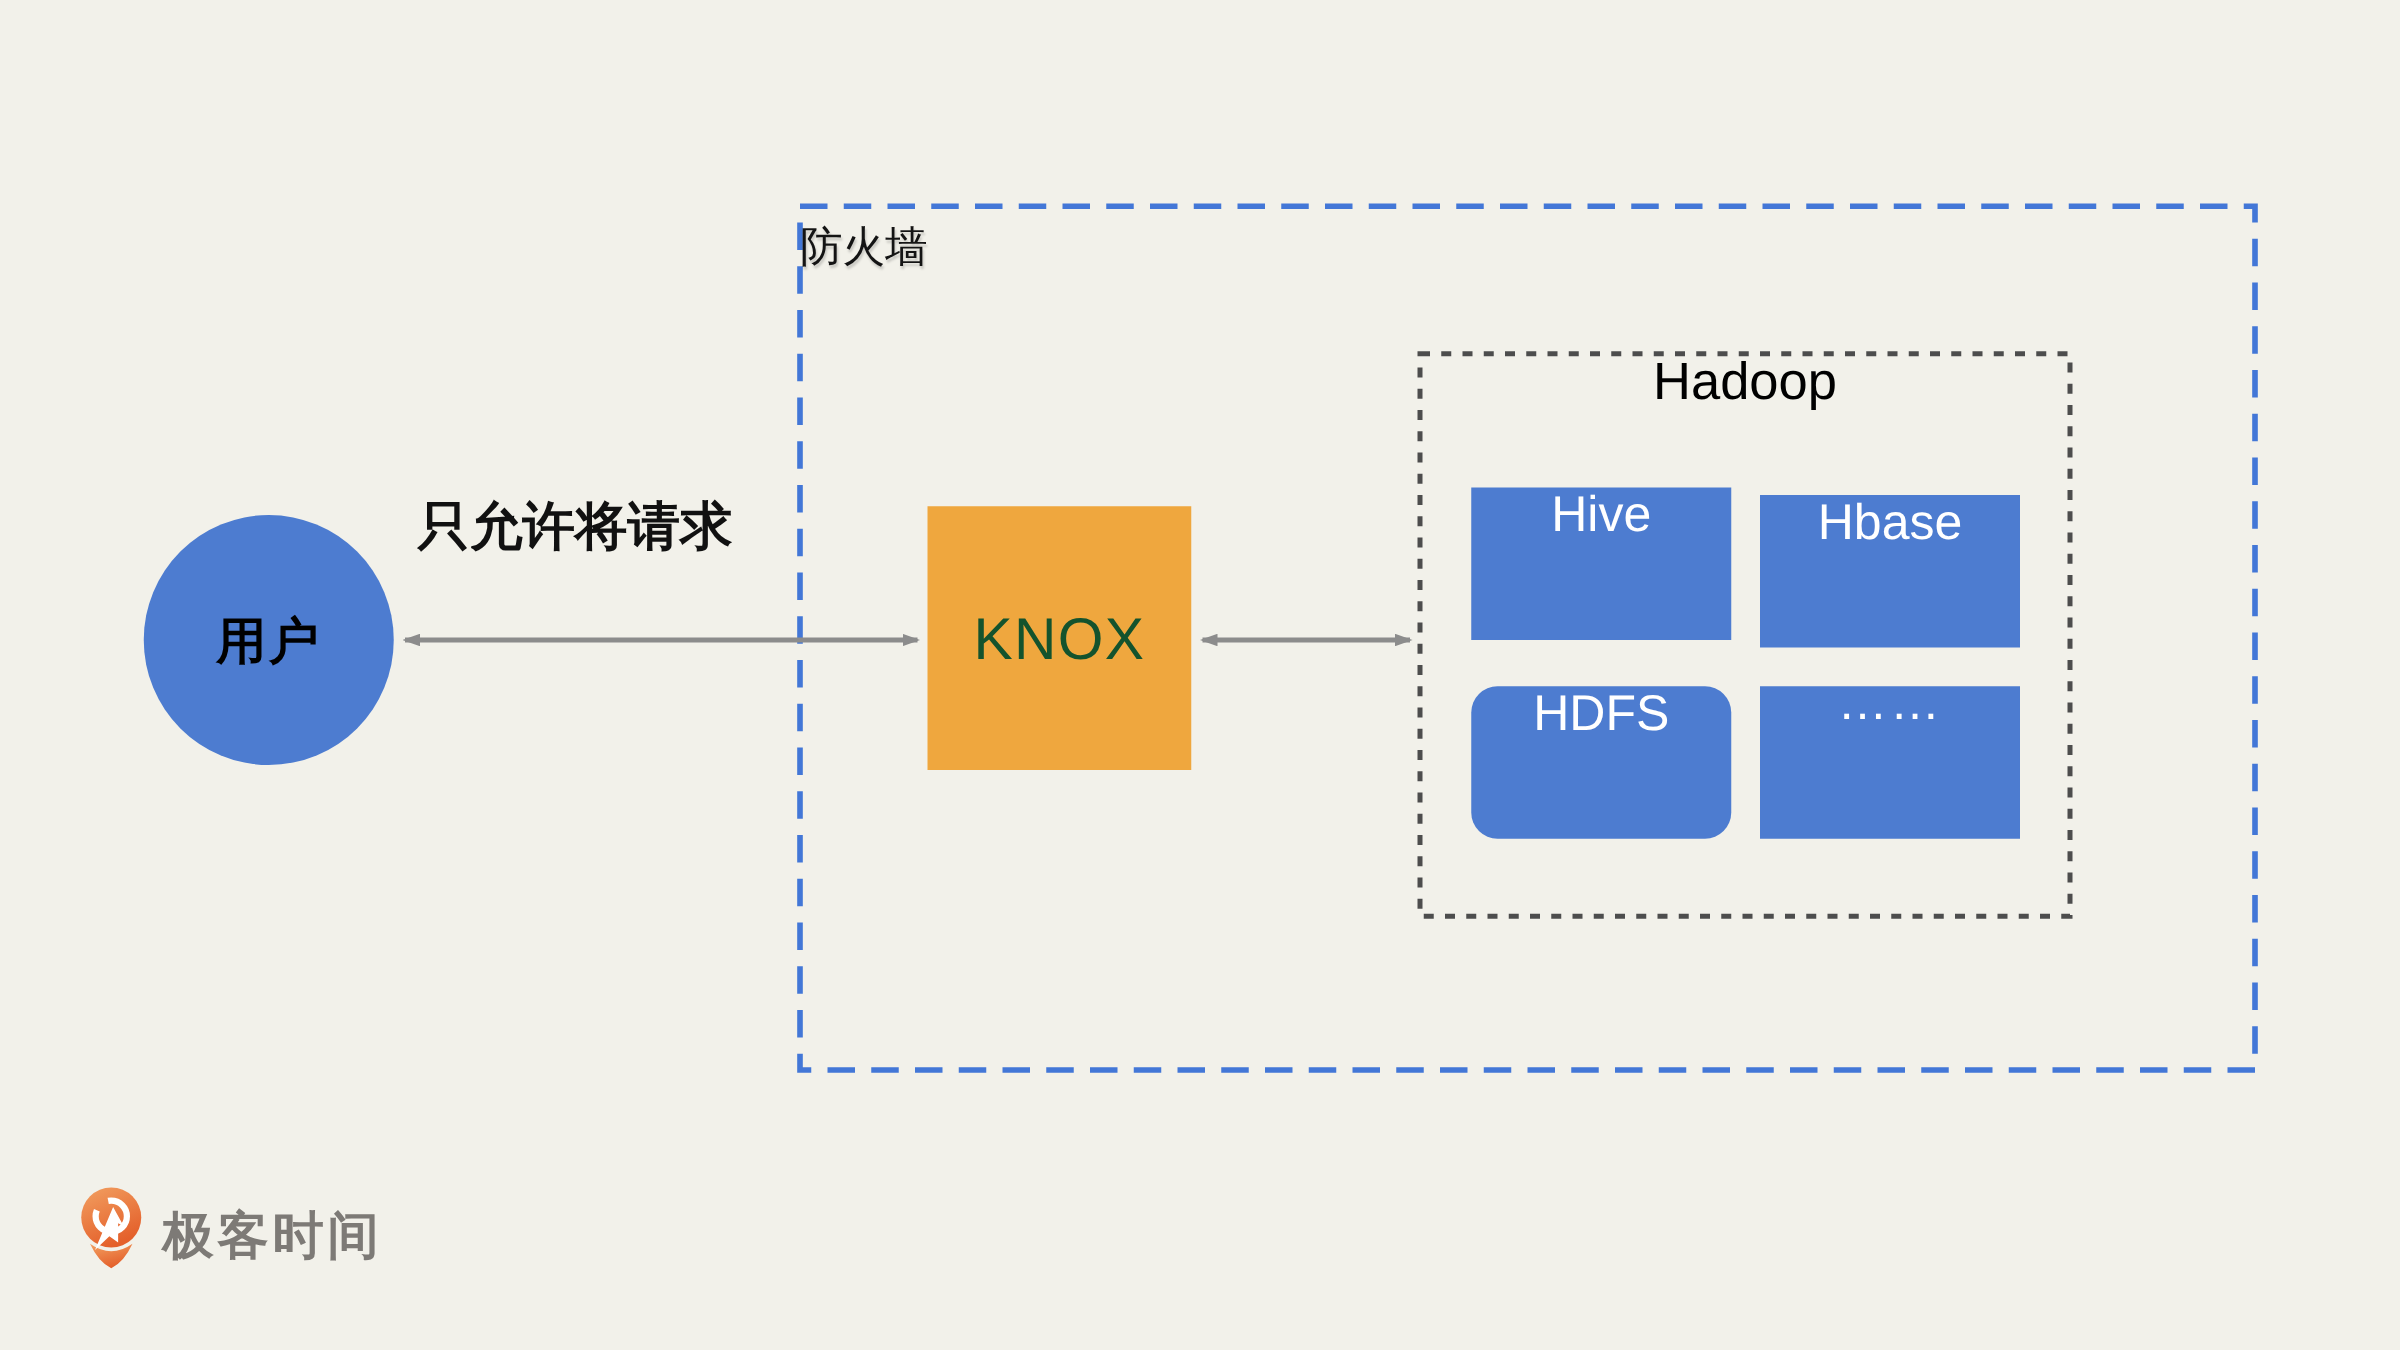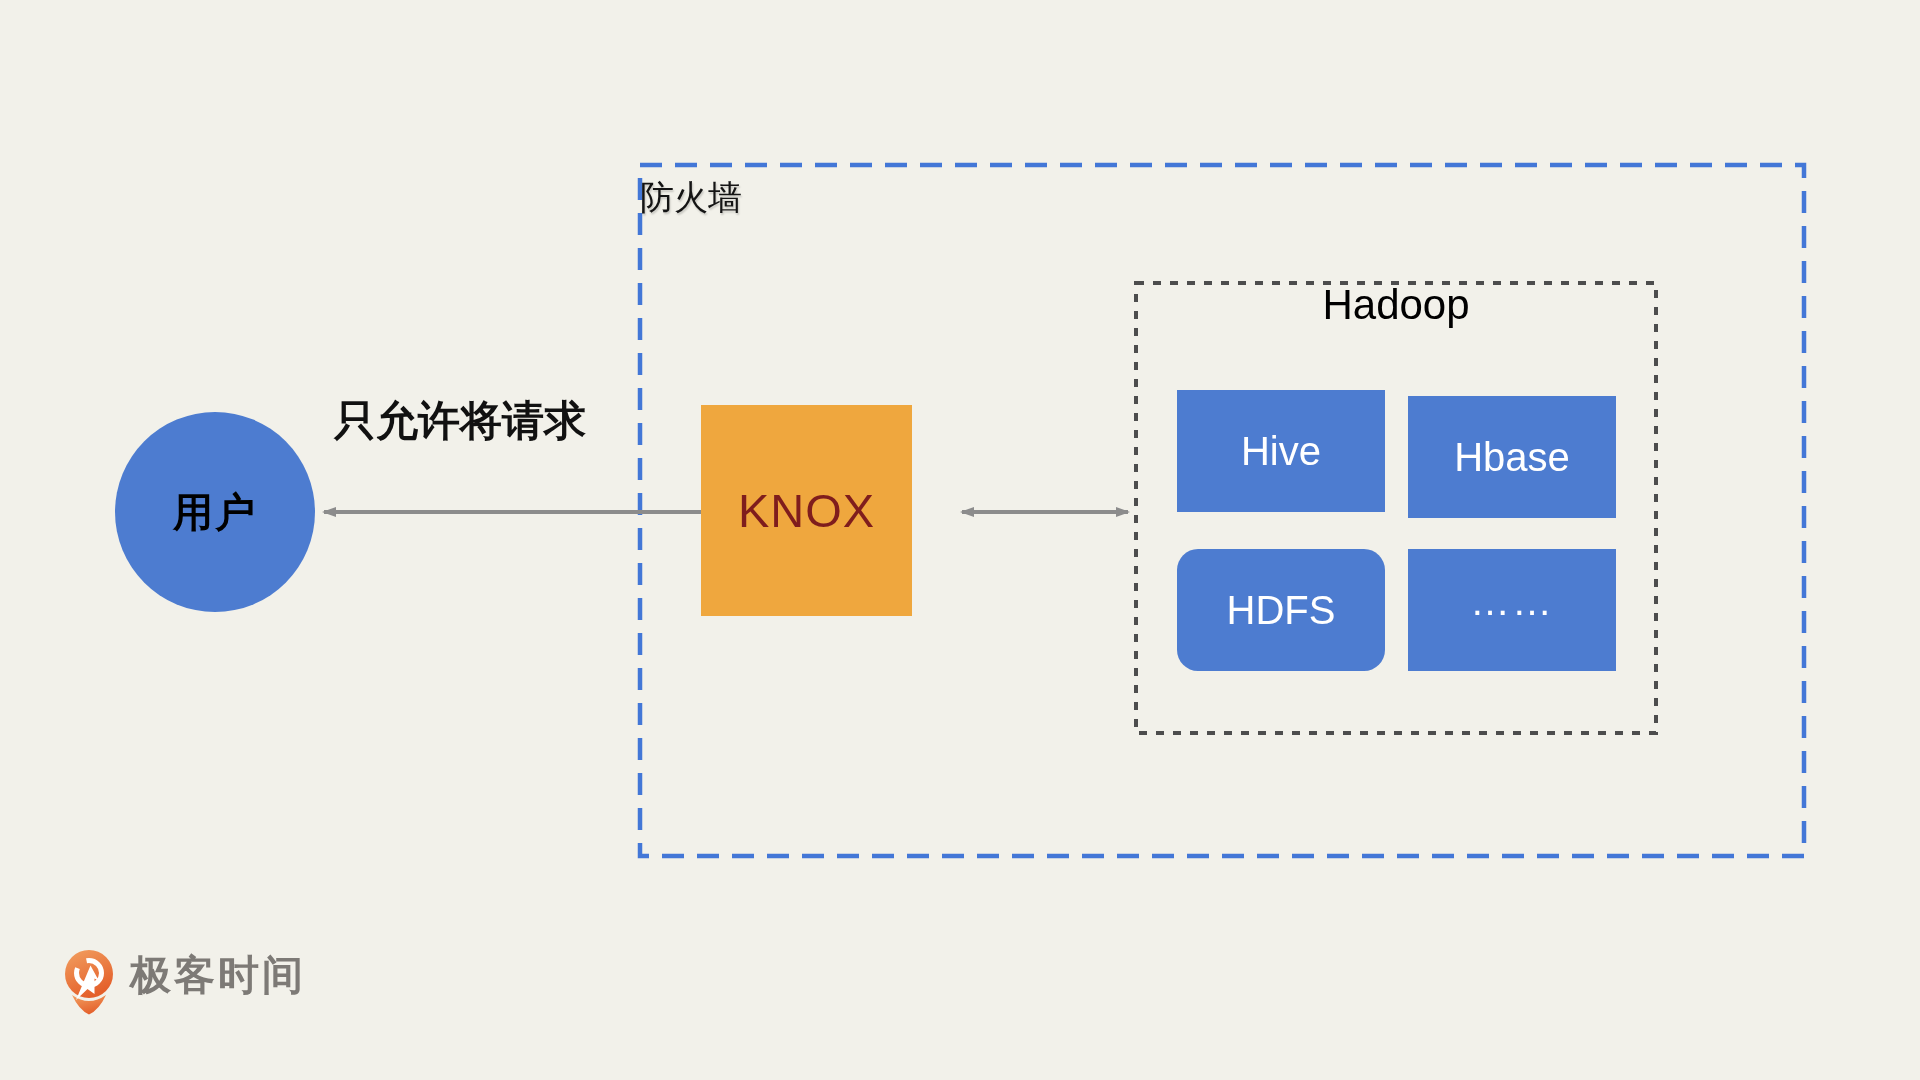--- a/index.html
+++ b/index.html
@@ -42,25 +42,25 @@
     left: 334px; top: 393px;
     font-size: 42px;
     line-height: 56px;
     color: #111111;
     white-space: nowrap;
     font-weight: bold;
   }
 
   
   .knox-box {
-    left: 701px; top: 405px;
+    left: 742px; top: 405px;
     width: 211px; height: 211px;
     background: #efa73e;
     display: flex; align-items: center; justify-content: center;
-    color: #7f1d1d;
+    color: #14532d;
     font-size: 47px;
     font-weight: 500;
     letter-spacing: 1px;
   }
 
   
   .firewall-label {
     left: 640px; top: 175px;
     width: 1165px;
     font-size: 34px;
@@ -76,35 +76,35 @@
     text-align: center;
     font-size: 42px;
     font-weight: 400;
     color: #000000;
   }
 
   
   .service-box {
     width: 208px; height: 122px;
     background: #4d7cd0;
-    display: flex; align-items: center; justify-content: center;
+    display: flex; justify-content: center;
     color: #ffffff;
     font-size: 40px;
     font-weight: 500;
   }
   .svc-hive  { left: 1177px; top: 390px; }
   .svc-hbase { left: 1408px; top: 396px; }
   .svc-hdfs  { left: 1177px; top: 549px; border-radius: 21px; }
   .svc-more  { left: 1408px; top: 549px; }
   .svc-more .svc-label { transform: translateY(-0.22em); letter-spacing: 2px; }
 
   
   .brand {
     left: 62px; top: 948px;
-    display: flex; align-items: flex-start;
+    display: flex; align-items: flex-end;
   }
   .brand-text {
     margin-left: 14px;
     font-size: 41px;
     font-weight: 600;
     color: #7d7a76;
     letter-spacing: 3px;
   }
 </style>
 </head>

